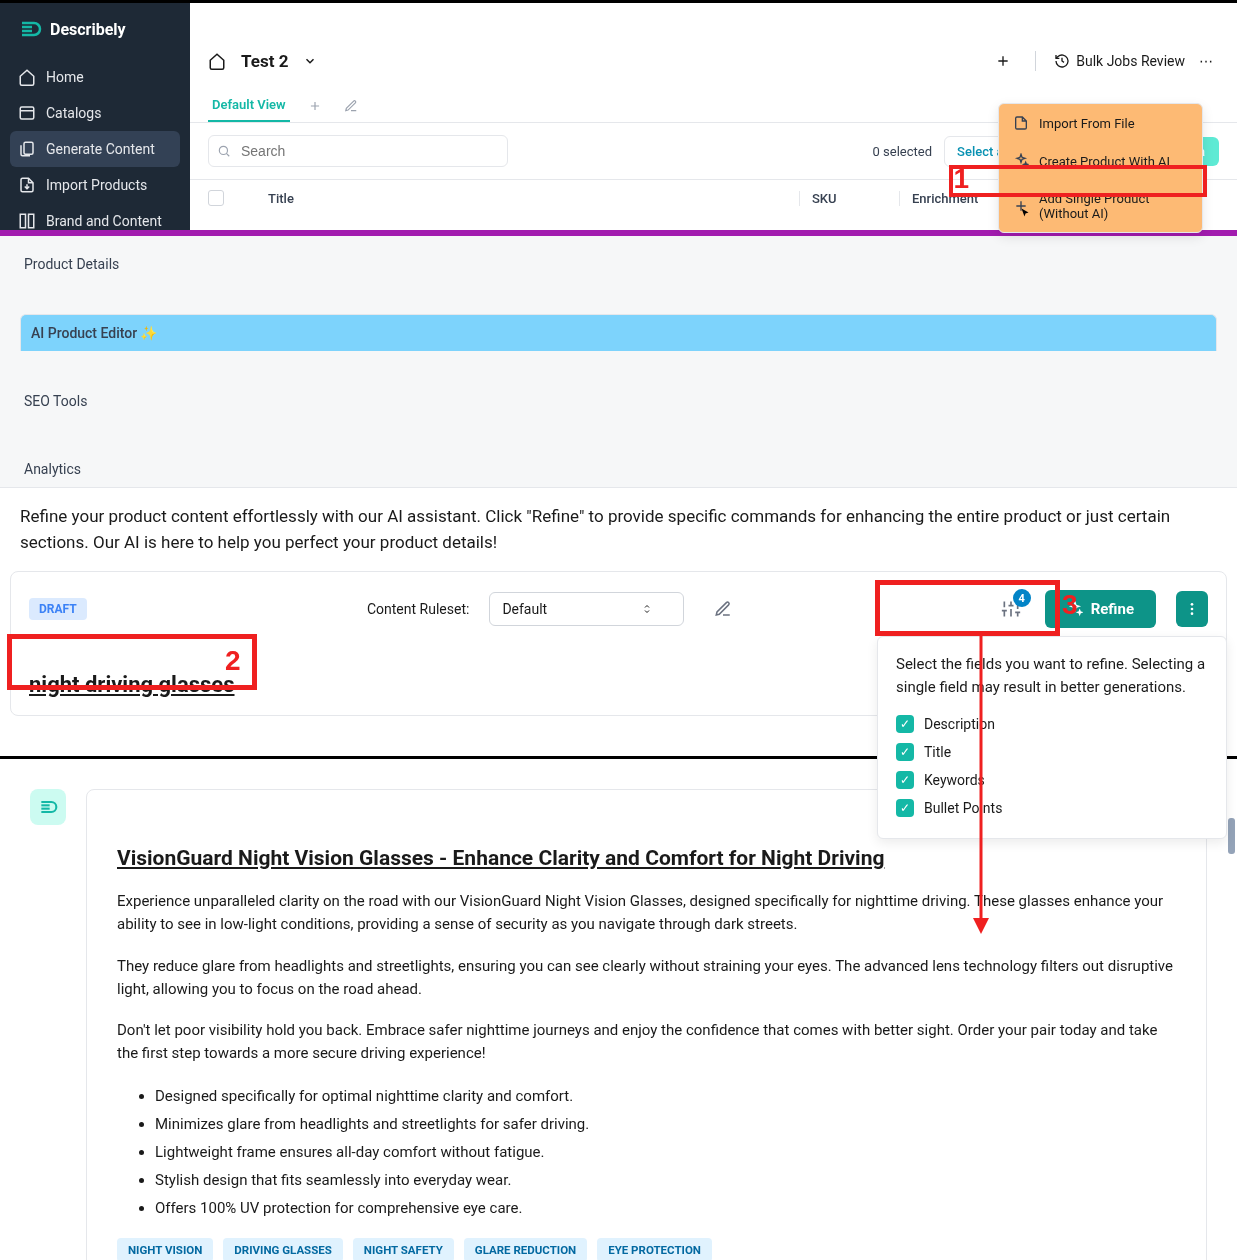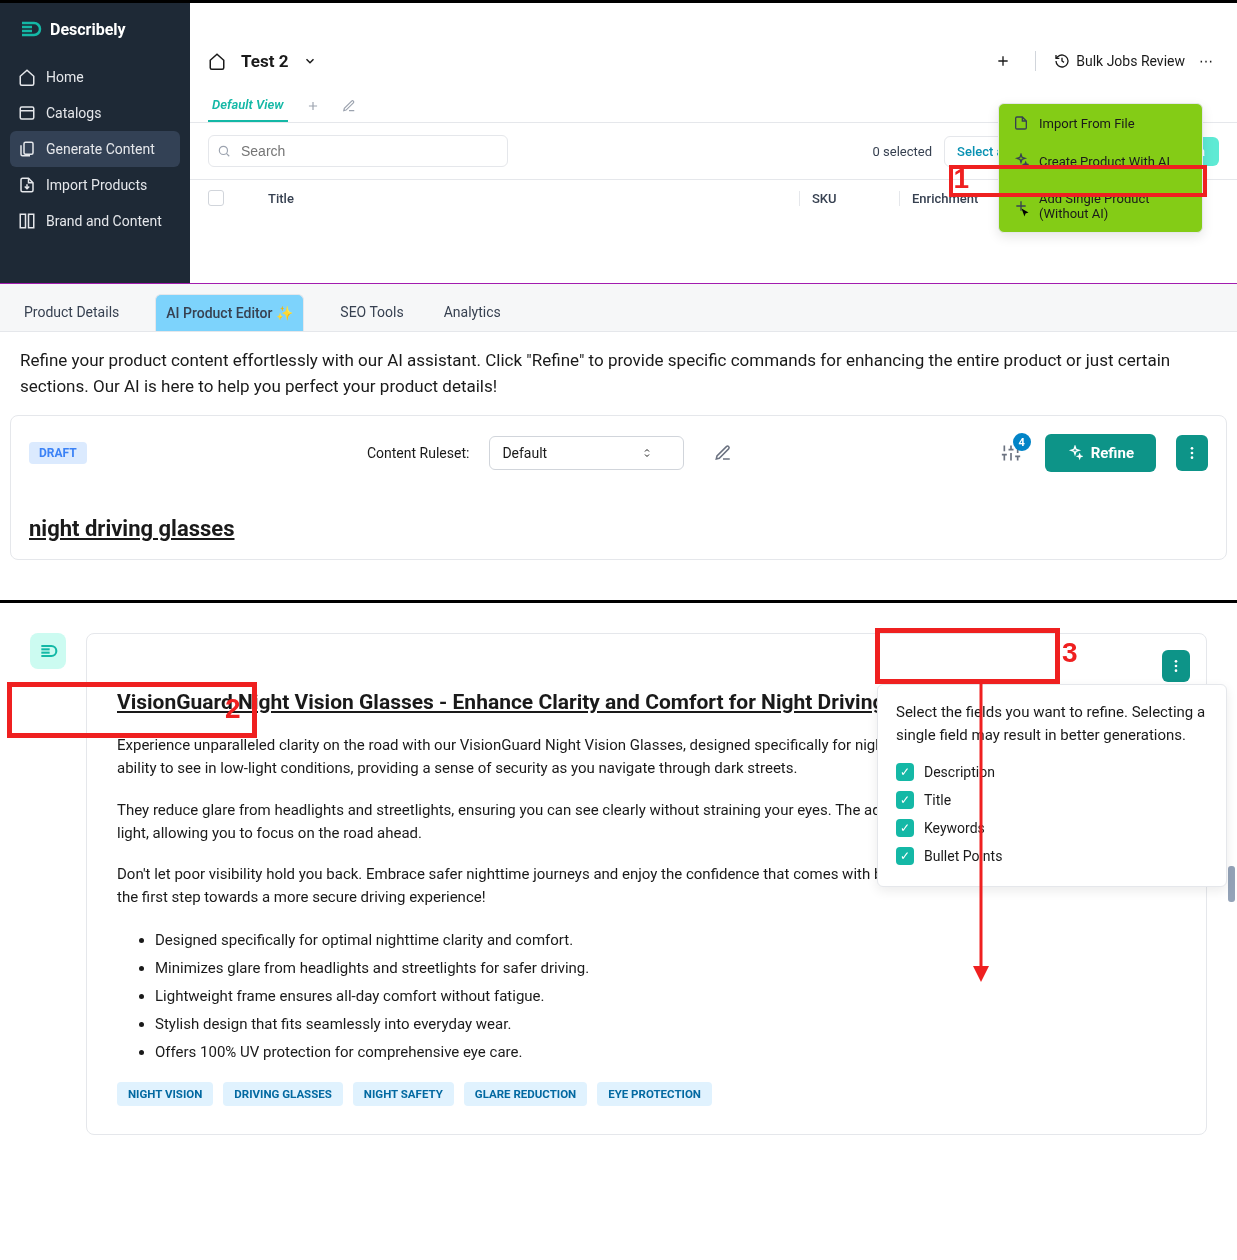--- a/index.html
+++ b/index.html
@@ -1,38 +1,38 @@
 <!DOCTYPE html>
 <html><head>
 <meta charset="utf-8">
 <style>
 * { box-sizing: border-box; margin: 0; padding: 0; }
 body { font-family: -apple-system, BlinkMacSystemFont, 'Segoe UI', Roboto, sans-serif; font-size: 14px; color: #1a1a1a; background: #fff; width: 1237px; }
 
 
-.section1 { display: flex; height: 284px; border-top: 3px solid #000; border-bottom: 1px solid #a21caf; position: relative; }
+.section1 { display: flex; height: 236px; border-top: 3px solid #000; border-bottom: 6px solid #a21caf; position: relative; }
 .sidebar { width: 190px; background: #1e2936; color: #fff; padding: 14px 0; flex-shrink: 0; }
 .logo { display: flex; align-items: center; gap: 8px; padding: 0 18px 18px; }
 .logo-icon { width: 24px; height: 24px; color: #14b8a6; }
 .logo-text { font-weight: 700; font-size: 16px; color: #fff; }
 .nav-item { display: flex; align-items: center; gap: 10px; padding: 9px 18px; color: #e5e7eb; cursor: pointer; font-size: 14px; }
 .nav-item.active { background: #334155; border-radius: 6px; margin: 0 10px; padding: 9px 8px; }
 .nav-icon { width: 18px; height: 18px; flex-shrink: 0; }
 
 .main1 { flex: 1; display: flex; flex-direction: column; position: relative; }
 .header-row { display: flex; align-items: center; padding: 44px 18px 14px; gap: 8px; }
 .catalog-name { display: flex; align-items: center; gap: 15px; font-weight: 700; font-size: 17px; }
 .header-spacer { flex: 1; }
 .plus-btn { padding: 6px; cursor: pointer; }
 .bulk-review { display: flex; align-items: center; gap: 6px; font-size: 14px; cursor: pointer; }
 .more-dots { padding: 6px; cursor: pointer; }
 .divider-v { width: 1px; height: 20px; background: #d1d5db; margin: 0 10px; }
 
 .tabs-row { display: flex; align-items: center; padding: 0 18px; border-bottom: 1px solid #e5e7eb; gap: 14px; }
-.tab { padding: 8px 4px; font-size: 13px; color: #6b7280; cursor: pointer; font-style: italic; }
+.tab { padding: 8px 4px; font-size: 13px; color: #6b7280; cursor: pointer; }
 .tab.active { color: #14b8a6; border-bottom: 2px solid #14b8a6; font-weight: 600; }
 .tab-icon-btn { color: #9ca3af; cursor: pointer; padding: 4px; }
 
 .filter-row { display: flex; align-items: center; padding: 12px 18px; gap: 12px; }
 .search-box { position: relative; flex: 1; max-width: 300px; }
 .search-box input { width: 100%; padding: 7px 10px 7px 32px; border: 1px solid #e5e7eb; border-radius: 6px; font-size: 14px; }
 .search-box .sicon { position: absolute; left: 9px; top: 50%; transform: translateY(-50%); color: #9ca3af; }
 .spacer { flex: 1; }
 .selected-text { font-size: 13px; color: #374151; }
 .select-all { font-size: 13px; color: #0891b2; cursor: pointer; background: #fff; border: 1px solid #e5e7eb; padding: 7px 12px; border-radius: 6px; font-weight: 500; }
@@ -40,30 +40,30 @@
 
 .table-header { display: flex; align-items: center; padding: 10px 18px; border-top: 1px solid #e5e7eb; font-size: 13px; color: #374151; font-weight: 500; }
 .th-check { width: 40px; }
 .th-title { flex: 1; padding-left: 20px; }
 .th-sku { width: 100px; border-left: 1px solid #e5e7eb; padding-left: 12px; }
 .th-enrich { width: 100px; border-left: 1px solid #e5e7eb; padding-left: 12px; }
 .th-status { width: 100px; border-left: 1px solid #e5e7eb; padding-left: 12px; }
 .th-updated { width: 120px; border-left: 1px solid #e5e7eb; padding-left: 12px; }
 .checkbox-empty { width: 16px; height: 16px; border: 1.5px solid #d1d5db; border-radius: 3px; }
 
-.dropdown-menu { position: absolute; right: 34px; top: 100px; background: #84cc16; border: 1px solid #e5e7eb; border-radius: 6px; box-shadow: 0 4px 12px rgba(0,0,0,0.1); width: 205px; z-index: 10; }
+.dropdown-menu { position: absolute; right: 34px; top: 100px; background: #fdba74; border: 1px solid #e5e7eb; border-radius: 6px; box-shadow: 0 4px 12px rgba(0,0,0,0.1); width: 205px; z-index: 10; }
 .dd-item { display: flex; align-items: center; gap: 10px; padding: 11px 14px; cursor: pointer; font-size: 13px; }
 .dd-icon { width: 16px; height: 16px; color: #374151; flex-shrink: 0; }
 
 .red-box-1 { position: absolute; border: 4px solid #ef2020; pointer-events: none; z-index: 20; }
 .red-label { position: absolute; color: #ef2020; font-weight: 900; font-size: 28px; z-index: 21; pointer-events: none; font-family: Arial; }
 
 
 .section2 { border-bottom: 3px solid #000; position: relative; padding-bottom: 40px; }
-.editor-tabs { display: flex; padding: 10px 20px 0; gap: 32px; background: #f6f7f8; border-bottom: 1px solid #e5e7eb; }
+.editor-tabs { display: flex; padding: 10px 20px 0; gap: 32px; background: #f6f7f8; border-bottom: 1px solid #e5e7eb; flex-direction: column; }
 .etab { padding: 10px 4px; font-size: 14px; color: #374151; cursor: pointer; }
 .etab.active { background: #7dd3fc; border: 1px solid #e5e7eb; border-bottom: none; border-radius: 6px 6px 0 0; padding: 10px 10px; font-weight: 500; }
 .intro-text { padding: 16px 20px; font-size: 17px; color: #1a1a1a; line-height: 1.5; }
 .editor-card { margin: 0 10px; border: 1px solid #e5e7eb; border-radius: 8px; padding: 18px; position: relative; }
 .card-top { display: flex; align-items: center; gap: 20px; }
 .draft-badge { background: #dbeafe; color: #3b82f6; padding: 4px 10px; border-radius: 4px; font-size: 12px; font-weight: 700; }
 .ruleset-label { font-size: 14px; margin-left: auto; }
 .ruleset-select { border: 1px solid #d1d5db; border-radius: 6px; padding: 8px 30px 8px 12px; font-size: 14px; position: relative; width: 195px; display: flex; align-items: center; justify-content: space-between; }
 .edit-ic { color: #6b7280; cursor: pointer; margin-left: 10px; }
 .sliders-btn { position: relative; color: #6b7280; cursor: pointer; padding: 4px; }

